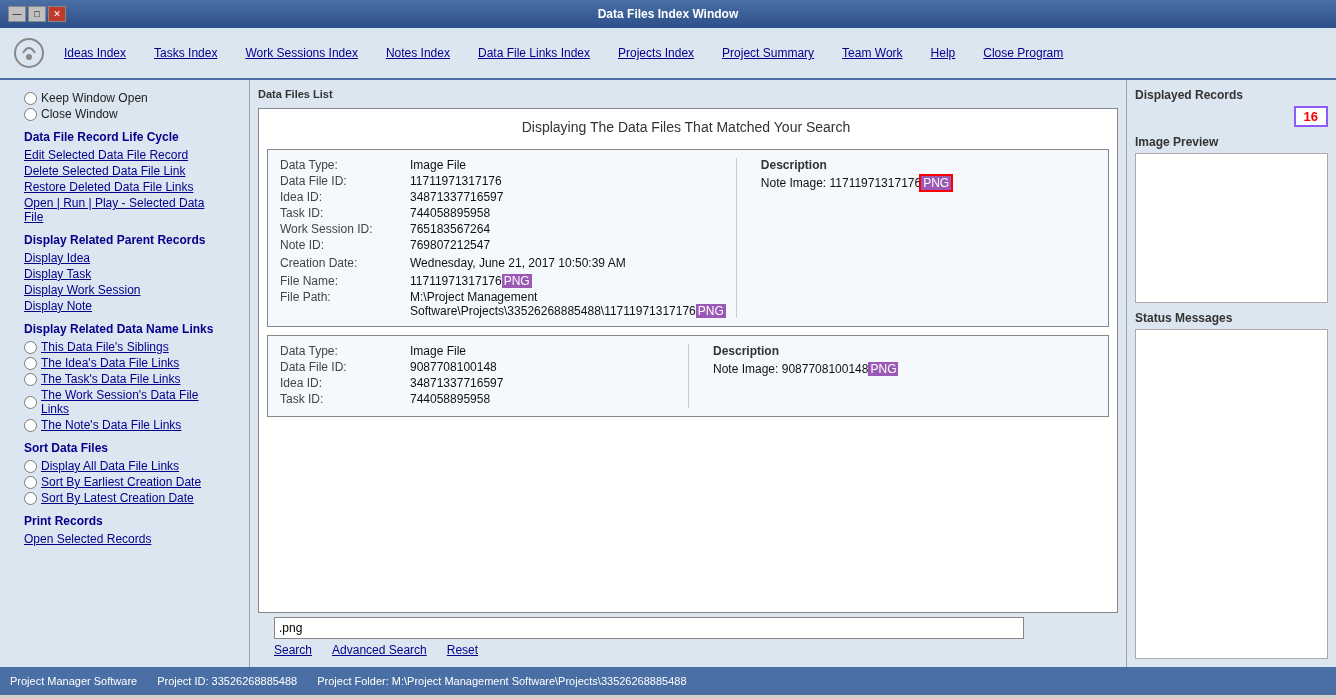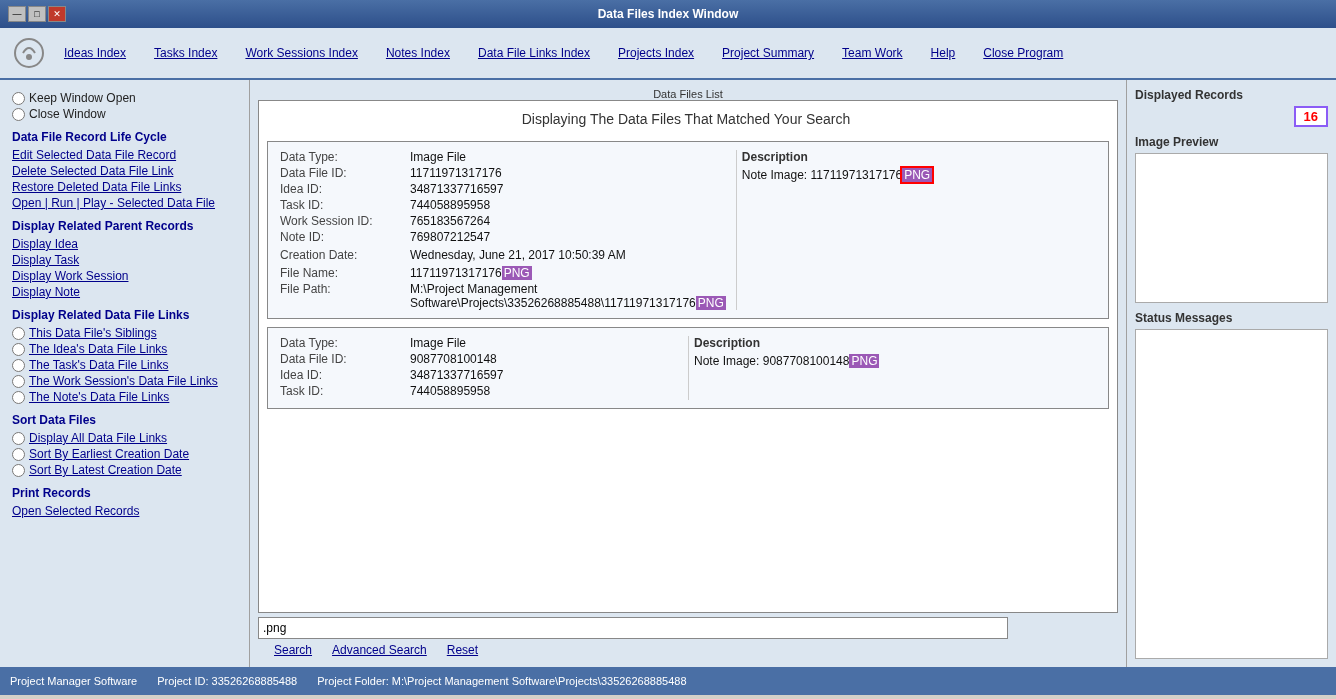--- a/index.html
+++ b/index.html
@@ -72,21 +72,21 @@
     #main-layout {
       display: flex;
       height: calc(699px - 28px - 56px - 28px);
     }
 
     
     #sidebar {
       width: 250px;
       background: #dce6f0;
       border-right: 1px solid #a0a0a0;
-      padding: 10px 12px;
+      padding: 10px 24px;
       overflow-y: auto;
     }
     .sidebar-section-label {
       color: #00008b;
       font-weight: bold;
       font-size: 12px;
       margin-top: 8px;
       margin-bottom: 3px;
     }
     .sidebar-link {
@@ -122,24 +122,23 @@
     #content-area {
       flex: 1;
       background: #dce6f0;
       padding: 8px;
       overflow: hidden;
       display: flex;
       flex-direction: column;
     }
     #data-files-list-header {
       font-size: 11px;
-      font-weight: normal;
+      font-weight: bold;
       color: #333;
-      margin-bottom: 0;
-      text-align: center;
+      margin-bottom: 8px;
     }
     #data-files-container {
       flex: 1;
       border: 1px solid #888;
       background: white;
       overflow-y: auto;
       position: relative;
     }
     .match-title {
       text-align: center;
@@ -154,21 +153,21 @@
       margin: 8px;
       background: #f5f8fc;
       padding: 8px 12px;
     }
     .record-grid {
       display: grid;
       grid-template-columns: 1fr 1fr;
       gap: 0;
     }
     .record-left { padding-right: 10px; }
-    .record-right { border-left: 1px solid #ccc; padding-left: 5px; }
+    .record-right { border-left: 1px solid #ccc; padding-left: 24px; }
     .field-row {
       display: flex;
       align-items: flex-start;
       margin-bottom: 2px;
     }
     .field-label {
       color: #444;
       font-size: 12px;
       min-width: 130px;
       font-weight: normal;
@@ -216,20 +215,21 @@
       align-items: center;
       gap: 0;
       padding: 4px 0 2px 0;
     }
     #search-input-field {
       width: 750px;
       height: 22px;
       border: 1px solid #888;
       padding: 2px 4px;
       font-size: 12px;
+      margin-left: 16px;
     }
     #search-actions {
       display: flex;
       gap: 20px;
       padding: 2px 16px;
     }
     .search-link {
       color: #00008b;
       text-decoration: underline;
       cursor: pointer;
@@ -342,21 +342,21 @@
     <a class="sidebar-link">Delete Selected Data File Link</a>
     <a class="sidebar-link">Restore Deleted Data File Links</a>
     <a class="sidebar-link">Open | Run | Play - Selected Data File</a>
 
     <div class="sidebar-section-label">Display Related Parent Records</div>
     <a class="sidebar-link">Display Idea</a>
     <a class="sidebar-link">Display Task</a>
     <a class="sidebar-link">Display Work Session</a>
     <a class="sidebar-link">Display Note</a>
 
-    <div class="sidebar-section-label">Display Related Data File Links</div>
+    <div class="sidebar-section-label">Display Related Data Name Links</div>
     <div class="sidebar-radio-item">
       <input type="radio" name="link-filter" style="">
       <label>This Data File's Siblings</label>
     </div>
     <div class="sidebar-radio-item">
       <input type="radio" name="link-filter" style="">
       <label>The Idea's Data File Links</label>
     </div>
     <div class="sidebar-radio-item">
       <input type="radio" name="link-filter" style="">

